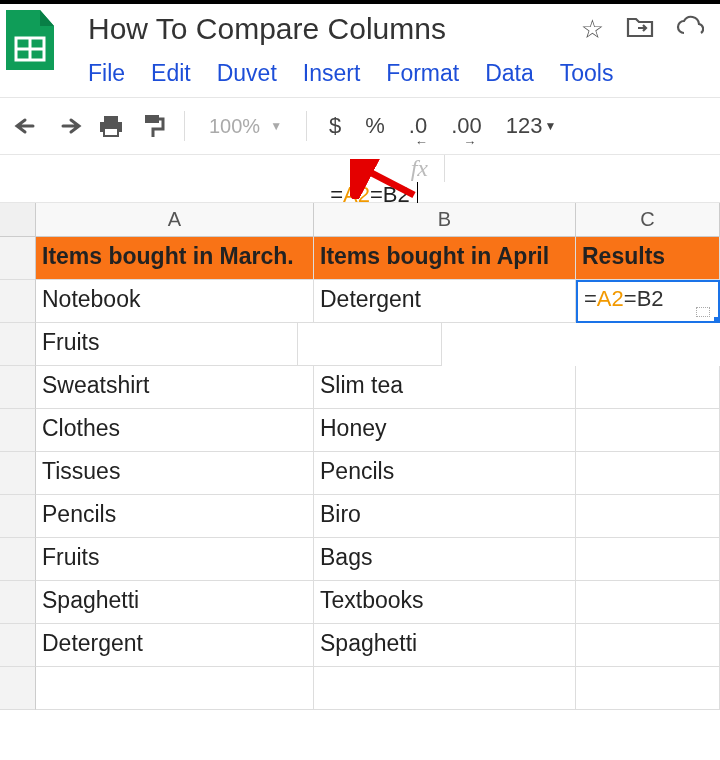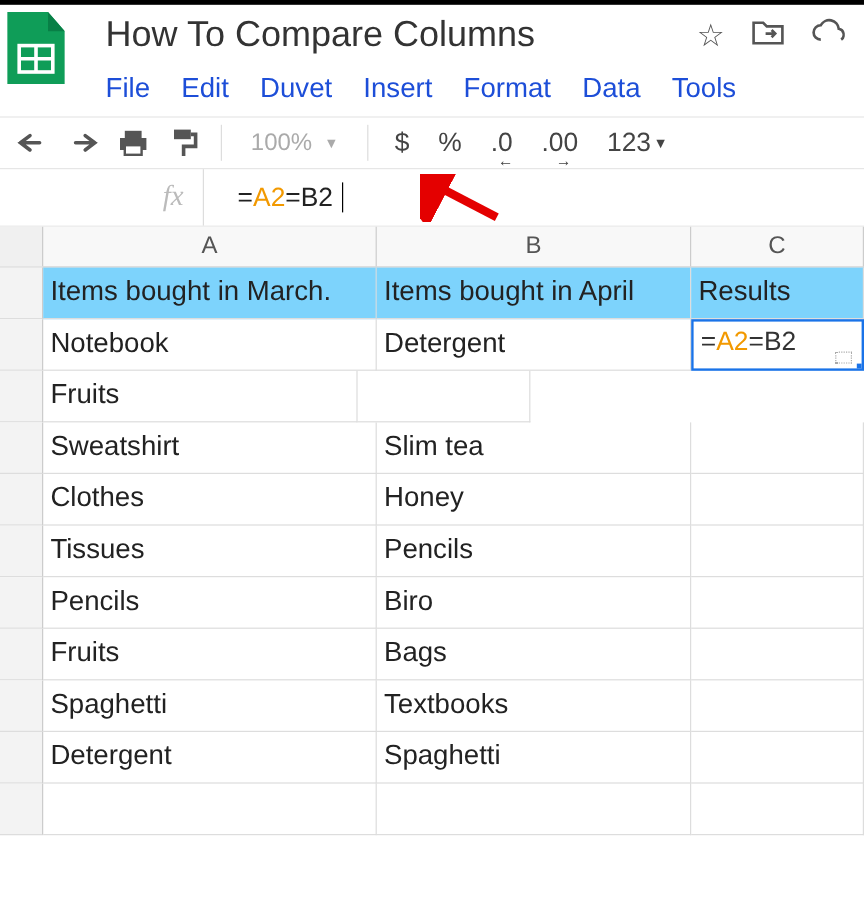--- a/index.html
+++ b/index.html
@@ -8,45 +8,45 @@
   .header { display: flex; align-items: flex-start; padding: 6px 10px 0 6px; }
   .logo { width: 48px; height: 60px; flex-shrink: 0; margin-right: 30px; }
   .logo svg { width: 48px; height: 60px; }
   .title-menu-wrap { flex: 1; display: flex; flex-direction: column; }
   .title-row { display: flex; align-items: center; gap: 14px; }
   .doc-title { font-size: 30px; color: #333; padding: 2px 4px; }
   .title-icons { display: flex; gap: 22px; align-items: center; margin-left: auto; margin-right: 6px; }
   .title-icons span, .title-icons div { color: #555; }
   .menu-row { display: flex; gap: 26px; padding: 12px 0 10px 4px; font-size: 23px; color: #1d4ed8; }
   .menu-row span { cursor: pointer; }
-  .toolbar { border-top: 1px solid #e6e6e6; border-bottom: 1px solid #e6e6e6; height: 44px; display: flex; align-items: center; padding: 0 10px; gap: 8px; }
+  .toolbar { border-top: 1px solid #e6e6e6; border-bottom: 1px solid #e6e6e6; height: 58px; display: flex; align-items: center; padding: 0 10px; gap: 8px; }
   .tool-btn { width: 34px; height: 34px; display: flex; align-items: center; justify-content: center; color: #555; }
   .tool-sep { width: 1px; height: 30px; background: #ddd; margin: 0 6px; }
   .zoom { color: #aaa; font-size: 20px; display: flex; align-items: center; gap: 10px; padding: 0 10px; }
   .fmt-group { display: flex; align-items: center; gap: 24px; padding-left: 8px; font-size: 22px; color: #444; }
   .fmt-123 { display: flex; align-items: center; gap: 2px; }
   .tri-down { font-size: 12px; }
-  .formula-row { height: 48px; border-bottom: 1px solid #e6e6e6; display: flex; align-items: center; position: relative; }
+  .formula-row { height: 48px; border-bottom: 1px solid #e6e6e6; display: flex; align-items: center; position: relative; flex-direction: column; }
   .fx-label { width: 170px; text-align: right; padding-right: 16px; font-style: italic; font-size: 24px; color: #bbb; font-family: Georgia, serif; border-right: 1px solid #ddd; height: 100%; display: flex; align-items: center; justify-content: flex-end; }
   .formula-input { padding-left: 28px; font-size: 22px; font-family: 'Segoe UI', Arial, sans-serif; position: relative; }
   .formula-input .eq1 { color: #222; }
   .formula-input .ref1 { color: #f29900; }
   .arrow { position: absolute; left: 350px; top: 4px; width: 70px; height: 40px; }
   .arrow svg { width: 70px; height: 40px; }
   .sheet { position: relative; }
   .col-headers { display: flex; height: 34px; background: #f8f8f8; border-bottom: 1px solid #ccc; }
   .row-hdr-spacer { width: 36px; border-right: 1px solid #ccc; background:#f0f0f0; }
   .col-hdr { border-right: 1px solid #ccc; text-align: center; font-size: 20px; color: #555; display: flex; align-items: center; justify-content: center; }
   .colA { width: 278px; }
   .colB { width: 262px; }
   .colC { width: 144px; }
   .grid-row { display: flex; height: 43px; }
   .row-hdr { width: 36px; background: #f3f3f3; border-right: 1px solid #ccc; border-bottom: 1px solid #ddd; }
   .cell { border-right: 1px solid #ddd; border-bottom: 1px solid #ddd; padding: 6px 6px; font-size: 23px; color: #222; overflow: hidden; white-space: nowrap; position: relative; }
-  .hdr-cell { background: #7dd3fc; font-size: 23px; }
+  .hdr-cell { background: #f97316; font-size: 23px; font-weight: bold; }
   .active-cell { border: 2px solid #1a73e8; padding: 4px 6px; font-size: 22px; font-family: 'Segoe UI', Arial, sans-serif; }
   .active-cell .eq1 { color: #333; }
   .active-cell .ref1 { color: #f29900; }
   .active-cell .fill-handle { position: absolute; right: -4px; bottom: -4px; width: 8px; height: 8px; background: #1a73e8; }
   .active-cell .hint { position: absolute; right: 8px; bottom: 4px; width: 14px; height: 10px; border: 1px dotted #aaa; }
 </style>
 </head>
 <body>
 
 <div class="top-bar"></div>

